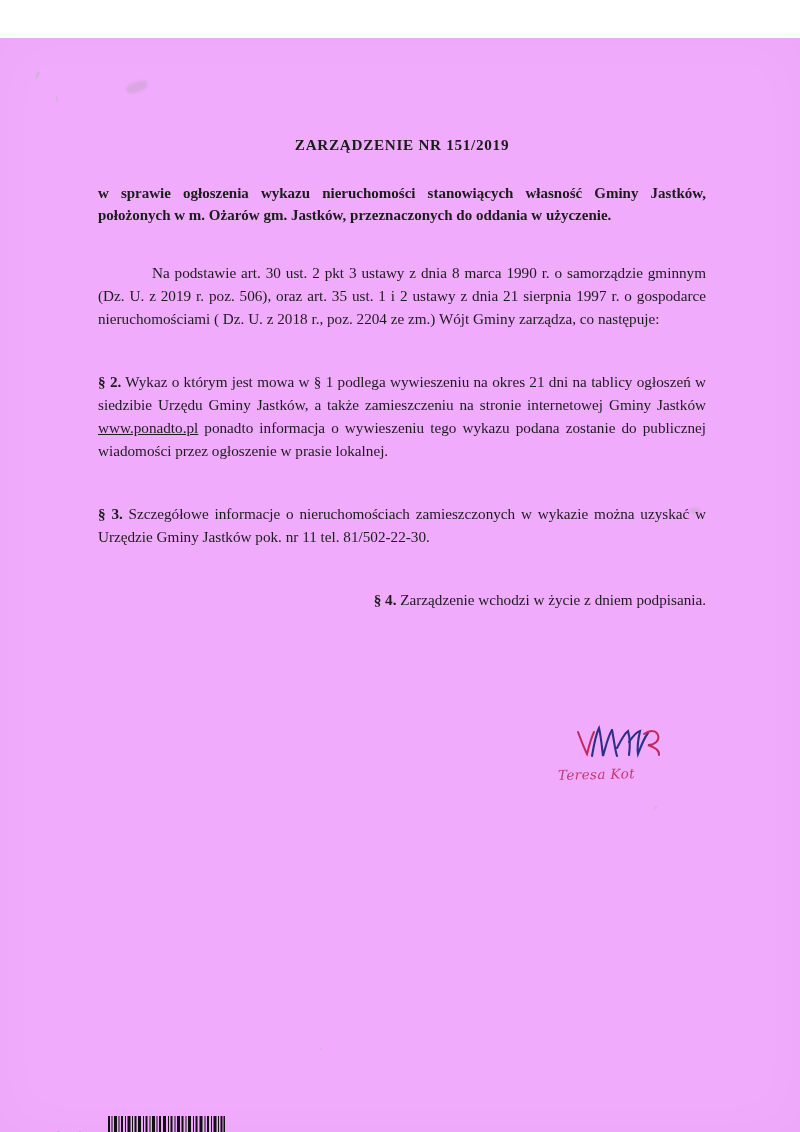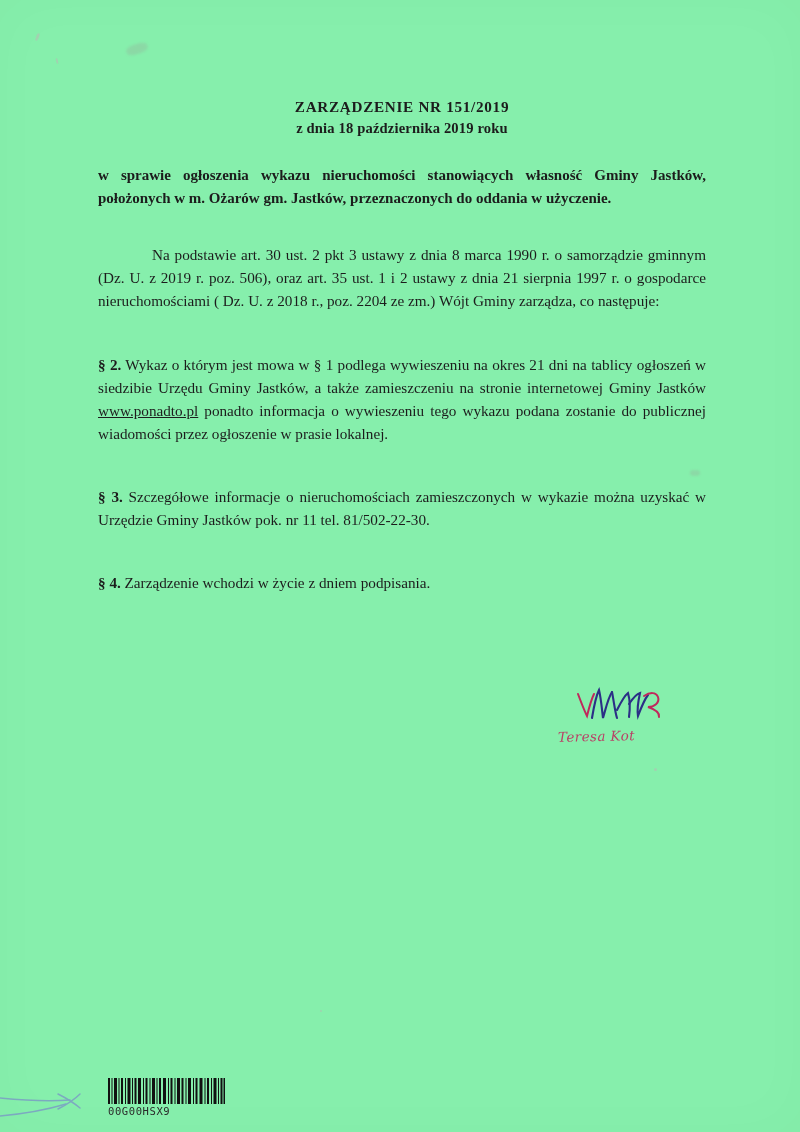--- a/index.html
+++ b/index.html
@@ -13,22 +13,23 @@
     position: relative;
     font-family: "Liberation Serif", serif;
     color: #1c1c1c;
     overflow: hidden;
   }
 
   
   #scan-page {
     position: absolute;
     inset: 0;
-    background: #86efac;
+    background: #f0abfc;
     box-shadow: inset 0 0 60px rgba(0,0,0,0.018);
+    margin-top: 38px;
   }
   
   .speck {
     position: absolute;
     background: #b9b9b4;
     opacity: .55;
     border-radius: 50%;
   }
   .smudge {
     position: absolute;
@@ -149,39 +150,38 @@
   <div class="speck" style="left:56px;  top:58px;  width:2px; height:6px;  transform:rotate(-14deg);"></div>
   <div class="speck" style="left:654px; top:768px; width:3px; height:3px;"></div>
   <div class="speck" style="left:320px; top:1010px;width:2px; height:2px;"></div>
   <div class="smudge" style="left:126px; top:44px;  width:22px; height:10px; transform:rotate(-18deg);"></div>
   <div class="smudge" style="left:690px; top:470px; width:10px; height:6px;"></div>
 
   <div id="doc-body">
 
     <div class="title-block">
       <div class="title-line-1">ZARZĄDZENIE NR 151/2019</div>
-      <div class="title-line-3">z dnia 18 października 2019 roku</div>
     </div>
 
     <div class="subject-block">w sprawie ogłoszenia wykazu nieruchomości stanowiących własność Gminy Jastków, położonych w m. Ożarów gm. Jastków, przeznaczonych do oddania w użyczenie.</div>
 
     <div class="para indent gap-md">Na podstawie art. 30 ust. 2 pkt 3 ustawy z dnia 8 marca 1990 r. o samorządzie gminnym (Dz. U. z 2019 r. poz. 506),  oraz art. 35 ust. 1 i 2 ustawy z dnia 21 sierpnia 1997 r. o gospodarce nieruchomościami ( Dz. U. z 2018 r., poz. 2204 ze zm.) Wójt Gminy zarządza, co następuje:</div>
 
 
     <div class="para gap-lg">
       <span class="sect-mark">§ 2.</span>
       <span>Wykaz o którym jest mowa w § 1 podlega wywieszeniu na okres 21 dni na tablicy ogłoszeń w siedzibie Urzędu Gminy Jastków, a także zamieszczeniu na stronie internetowej Gminy Jastków </span><a class="doc-link" href="#">www.ponadto.pl</a><span> ponadto informacja o wywieszeniu tego wykazu podana zostanie do publicznej wiadomości przez ogłoszenie w prasie lokalnej.</span>
     </div>
 
     <div class="para gap-lg">
       <span class="sect-mark">§ 3.</span>
       <span>Szczegółowe informacje o nieruchomościach zamieszczonych w  wykazie można uzyskać w Urzędzie Gminy Jastków pok. nr 11 tel. 81/502-22-30.</span>
     </div>
 
-    <div class="para gap-lg" style="text-align:left;">
+    <div class="para gap-lg" style="text-align:right;">
       <span class="sect-mark">§ 4.</span>
       <span>Zarządzenie wchodzi w życie z dniem podpisania.</span>
     </div>
 
   </div>
 
   <div id="signature-area">
     <svg id="signature-scribble" width="190" height="60" viewBox="0 0 190 60">
       <g fill="none" stroke="#2b2f86" stroke-width="2.1" stroke-linecap="round">
         <path d="M72 38 C74 26, 76 16, 79 10 C81 18, 82 30, 83 38 C86 28, 88 18, 92 12"></path>

